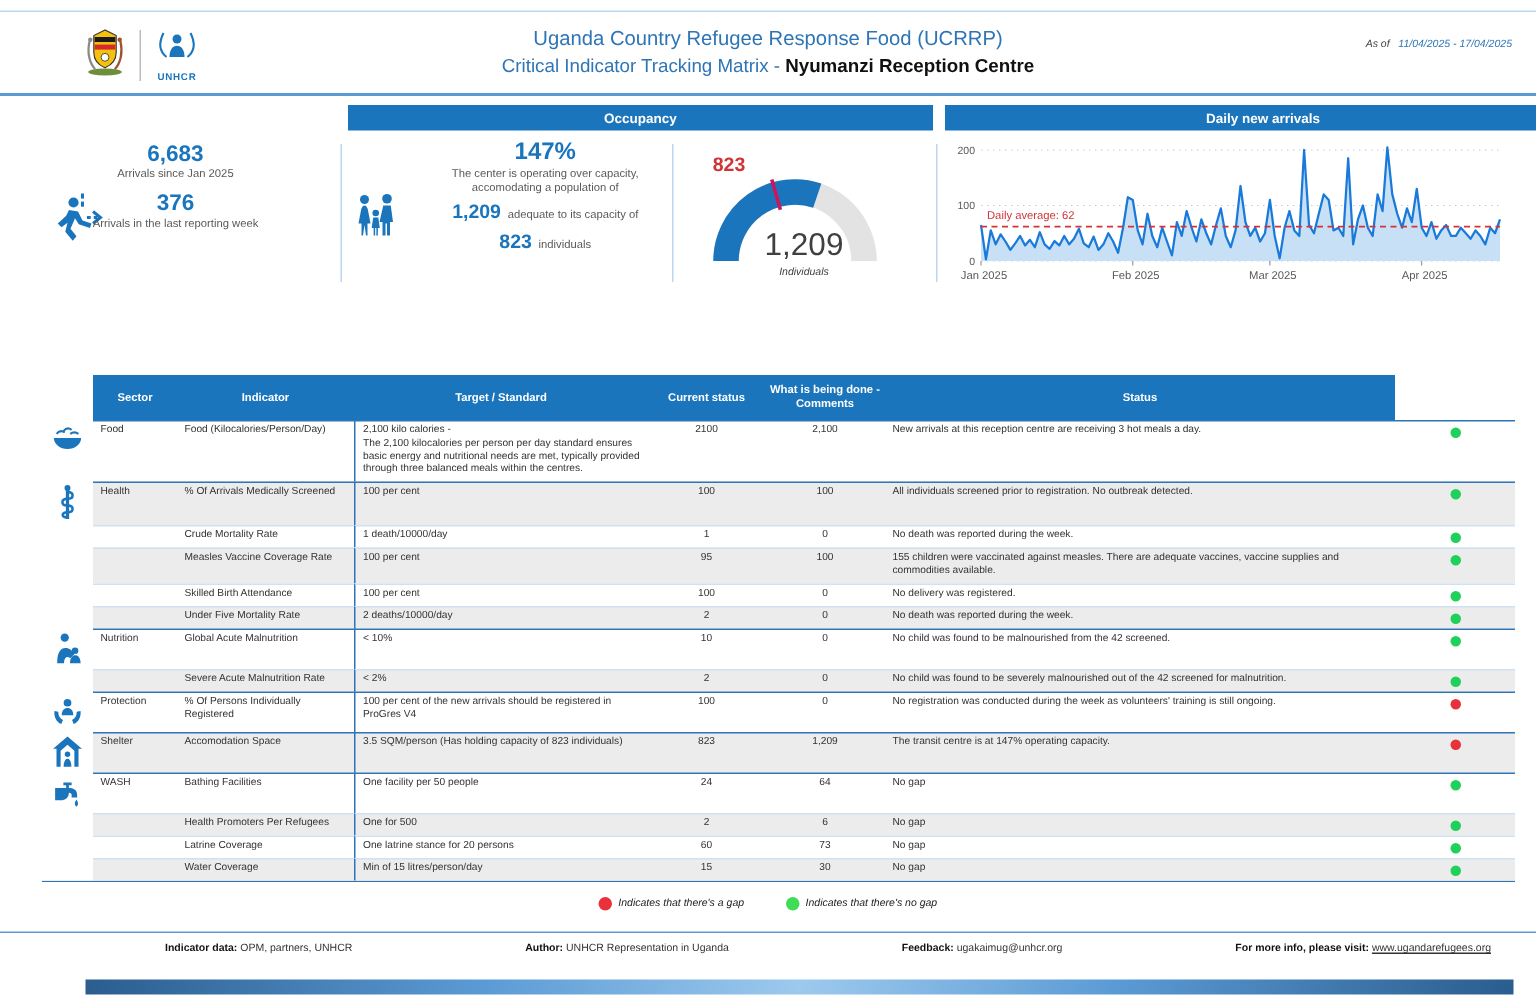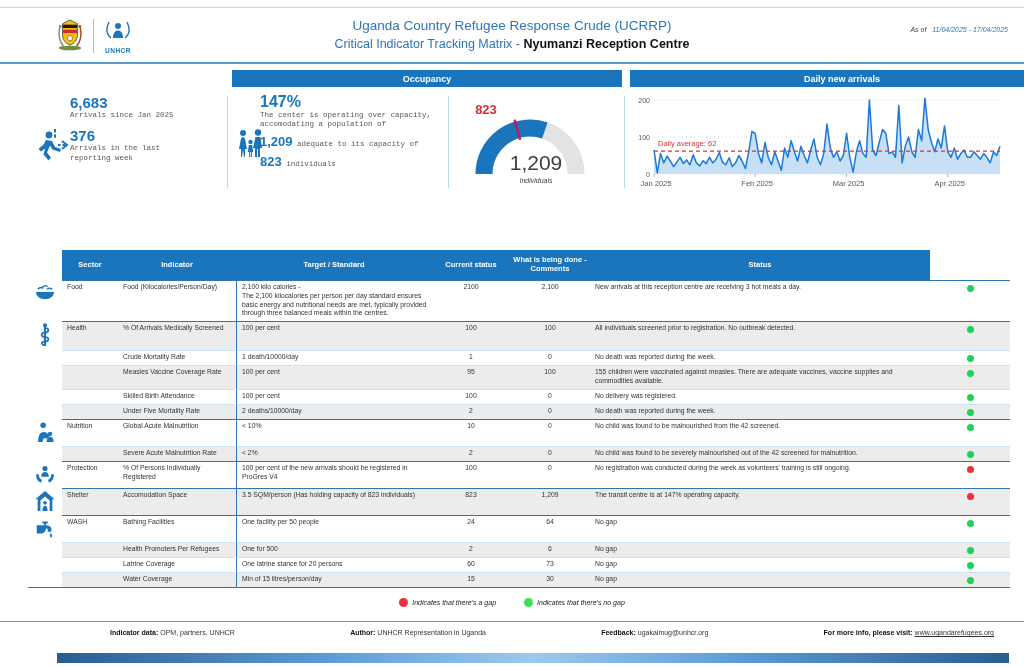--- a/index.html
+++ b/index.html
@@ -20,28 +20,28 @@
   .asof .lbl { color:#444; }
   .asof .dates { color:#2e75b6; }
   .hdr-rule { position:absolute; top:62px; left:0; right:0; height:2px; background:#5b9bd5; }
 
   
   .pbar { position:absolute; top:70px; height:17px; background:#1b75bc; color:#fff;
           font-weight:bold; font-size:9px; display:flex; align-items:center; justify-content:center; }
   .vsep { position:absolute; top:96px; height:92px; width:1px; background:#bdd7ee; }
 
   .big-blue { color:#1b75bc; font-weight:bold; }
-  .cap { color:#595959; font-size:7.5px; line-height:1.25;font-family:Liberation Mono, monospace; }
+  .cap { color:#595959; font-size:7.5px; line-height:1.25; }
 
   .p1-icon { position:absolute; left:36px; top:128px; }
-  .p1-stats { position:absolute; left:70px; top:94px; width:130px; text-align:left; }
+  .p1-stats { position:absolute; left:52px; top:94px; width:130px; text-align:center; }
   .p1-v1 { font-size:15px; } .p1-v2 { font-size:15px; margin-top:7px; }
 
   .p2-icon { position:absolute; left:236px; top:128px; }
-  .p2-text { position:absolute; left:260px; top:93px; width:175px; }
+  .p2-text { position:absolute; left:276px; top:93px; width:175px; text-align:center; }
   .p2-pct { font-size:16px; }
   .p2-line3 { margin-top:2px; } 
   .inline-big { font-size:13px; }
 
   .gauge-wrap { position:absolute; left:452px; top:92px; width:160px; height:100px; }
 
   .chart-wrap { position:absolute; left:628px; top:90px; width:382px; height:108px; }
 
   
   .tbl { position:absolute; left:28px; top:210px; width:982px; font-size:6.8px; }
@@ -109,21 +109,21 @@
           <path d="M24 4c3 6 3 12-2 16"></path>
         </g>
         <circle cx="15" cy="8" r="3" fill="#1b75bc"></circle>
         <path d="M10 20c0-5 2.2-7.5 5-7.5s5 2.5 5 7.5z" fill="#1b75bc"></path>
       </svg>
       <div class="unhcr-word">UNHCR</div>
     </span>
   </div>
 
   <div class="title-wrap">
-    <div class="t1">Uganda Country Refugee Response Crude (UCRRP)</div>
+    <div class="t1">Uganda Country Refugee Response Food (UCRRP)</div>
     <div class="t2"><span>Critical Indicator Tracking Matrix - </span><span class="bold-part">Nyumanzi Reception Centre</span></div>
   </div>
 
   <div class="asof">
     <span class="lbl">As of</span>&nbsp;&nbsp;
     <span class="dates">11/04/2025 - 17/04/2025</span>
   </div>
 
   <div class="hdr-rule"></div>
 

